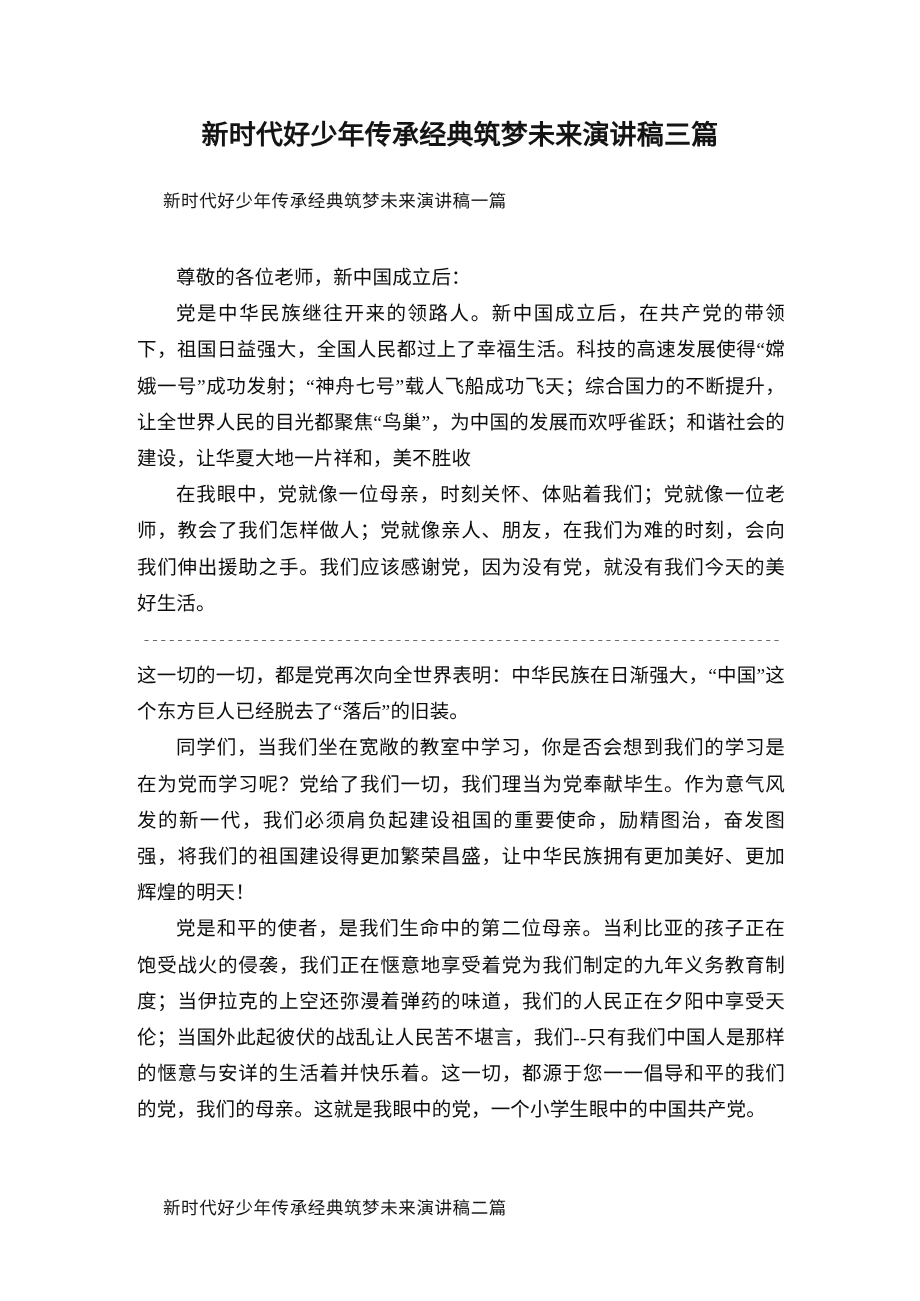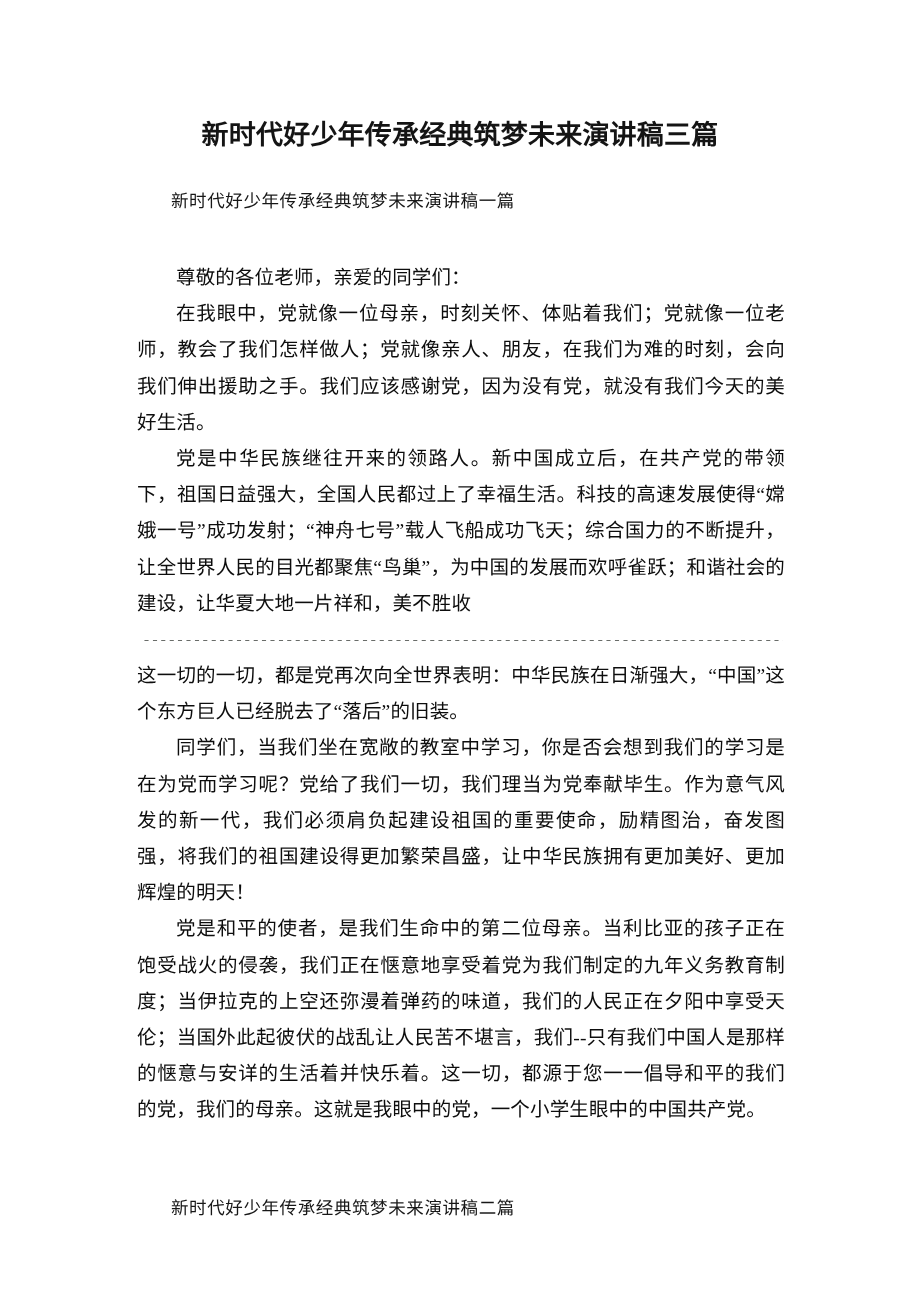--- a/index.html
+++ b/index.html
@@ -40,21 +40,21 @@
     top: 186px;
     left: 137px;
     width: 648px;
   }
 
   .section-heading {
     font-family: "Liberation Serif", "DejaVu Serif", serif;
     font-size: 17.5px;
     line-height: 30px;
     color: #171717;
-    margin: 0 0 0 34px;
+    margin: 0 0 0 26px;
     letter-spacing: 0.6px;
     white-space: nowrap;
   }
 
   .para {
     font-size: 19.5px;
     line-height: 36.2px;
     text-align: justify;
     text-justify: inter-character;
     margin: 0;
@@ -96,26 +96,26 @@
 <div class="page">
 
   <div class="doc-title">新时代好少年传承经典筑梦未来演讲稿三篇</div>
 
   <div class="content">
 
     <div class="section-heading">新时代好少年传承经典筑梦未来演讲稿一篇</div>
 
     <div class="spacer-lg"></div>
 
-    <p class="para">尊敬的各位老师，亲爱的同学们：</p>
+    <p class="para">尊敬的各位老师，新中国成立后：</p>
 
 
+    <p class="para">党是中华民族继往开来的领路人。新中国成立后，在共产党的带领下，祖国日益强大，全国人民都过上了幸福生活。科技的高速发展使得“嫦娥一号”成功发射；“神舟七号”载人飞船成功飞天；综合国力的不断提升，让全世界人民的目光都聚焦“鸟巢”，为中国的发展而欢呼雀跃；和谐社会的建设，让华夏大地一片祥和，美不胜收</p>
+
     <p class="para">在我眼中，党就像一位母亲，时刻关怀、体贴着我们；党就像一位老师，教会了我们怎样做人；党就像亲人、朋友，在我们为难的时刻，会向我们伸出援助之手。我们应该感谢党，因为没有党，就没有我们今天的美好生活。</p>
-
-    <p class="para">党是中华民族继往开来的领路人。新中国成立后，在共产党的带领下，祖国日益强大，全国人民都过上了幸福生活。科技的高速发展使得“嫦娥一号”成功发射；“神舟七号”载人飞船成功飞天；综合国力的不断提升，让全世界人民的目光都聚焦“鸟巢”，为中国的发展而欢呼雀跃；和谐社会的建设，让华夏大地一片祥和，美不胜收</p>
 
     <div class="divider-row">
       <div class="divider-line">------------------------------------------------------------------------------</div>
     </div>
 
     <p class="para no-indent">这一切的一切，都是党再次向全世界表明：中华民族在日渐强大，“中国”这个东方巨人已经脱去了“落后”的旧装。</p>
 
     <p class="para">同学们，当我们坐在宽敞的教室中学习，你是否会想到我们的学习是在为党而学习呢？党给了我们一切，我们理当为党奉献毕生。作为意气风发的新一代，我们必须肩负起建设祖国的重要使命，励精图治，奋发图强，将我们的祖国建设得更加繁荣昌盛，让中华民族拥有更加美好、更加辉煌的明天！</p>
 
     <p class="para">党是和平的使者，是我们生命中的第二位母亲。当利比亚的孩子正在饱受战火的侵袭，我们正在惬意地享受着党为我们制定的九年义务教育制度；当伊拉克的上空还弥漫着弹药的味道，我们的人民正在夕阳中享受天伦；当国外此起彼伏的战乱让人民苦不堪言，我们--只有我们中国人是那样的惬意与安详的生活着并快乐着。这一切，都源于您一一倡导和平的我们的党，我们的母亲。这就是我眼中的党，一个小学生眼中的中国共产党。</p>

